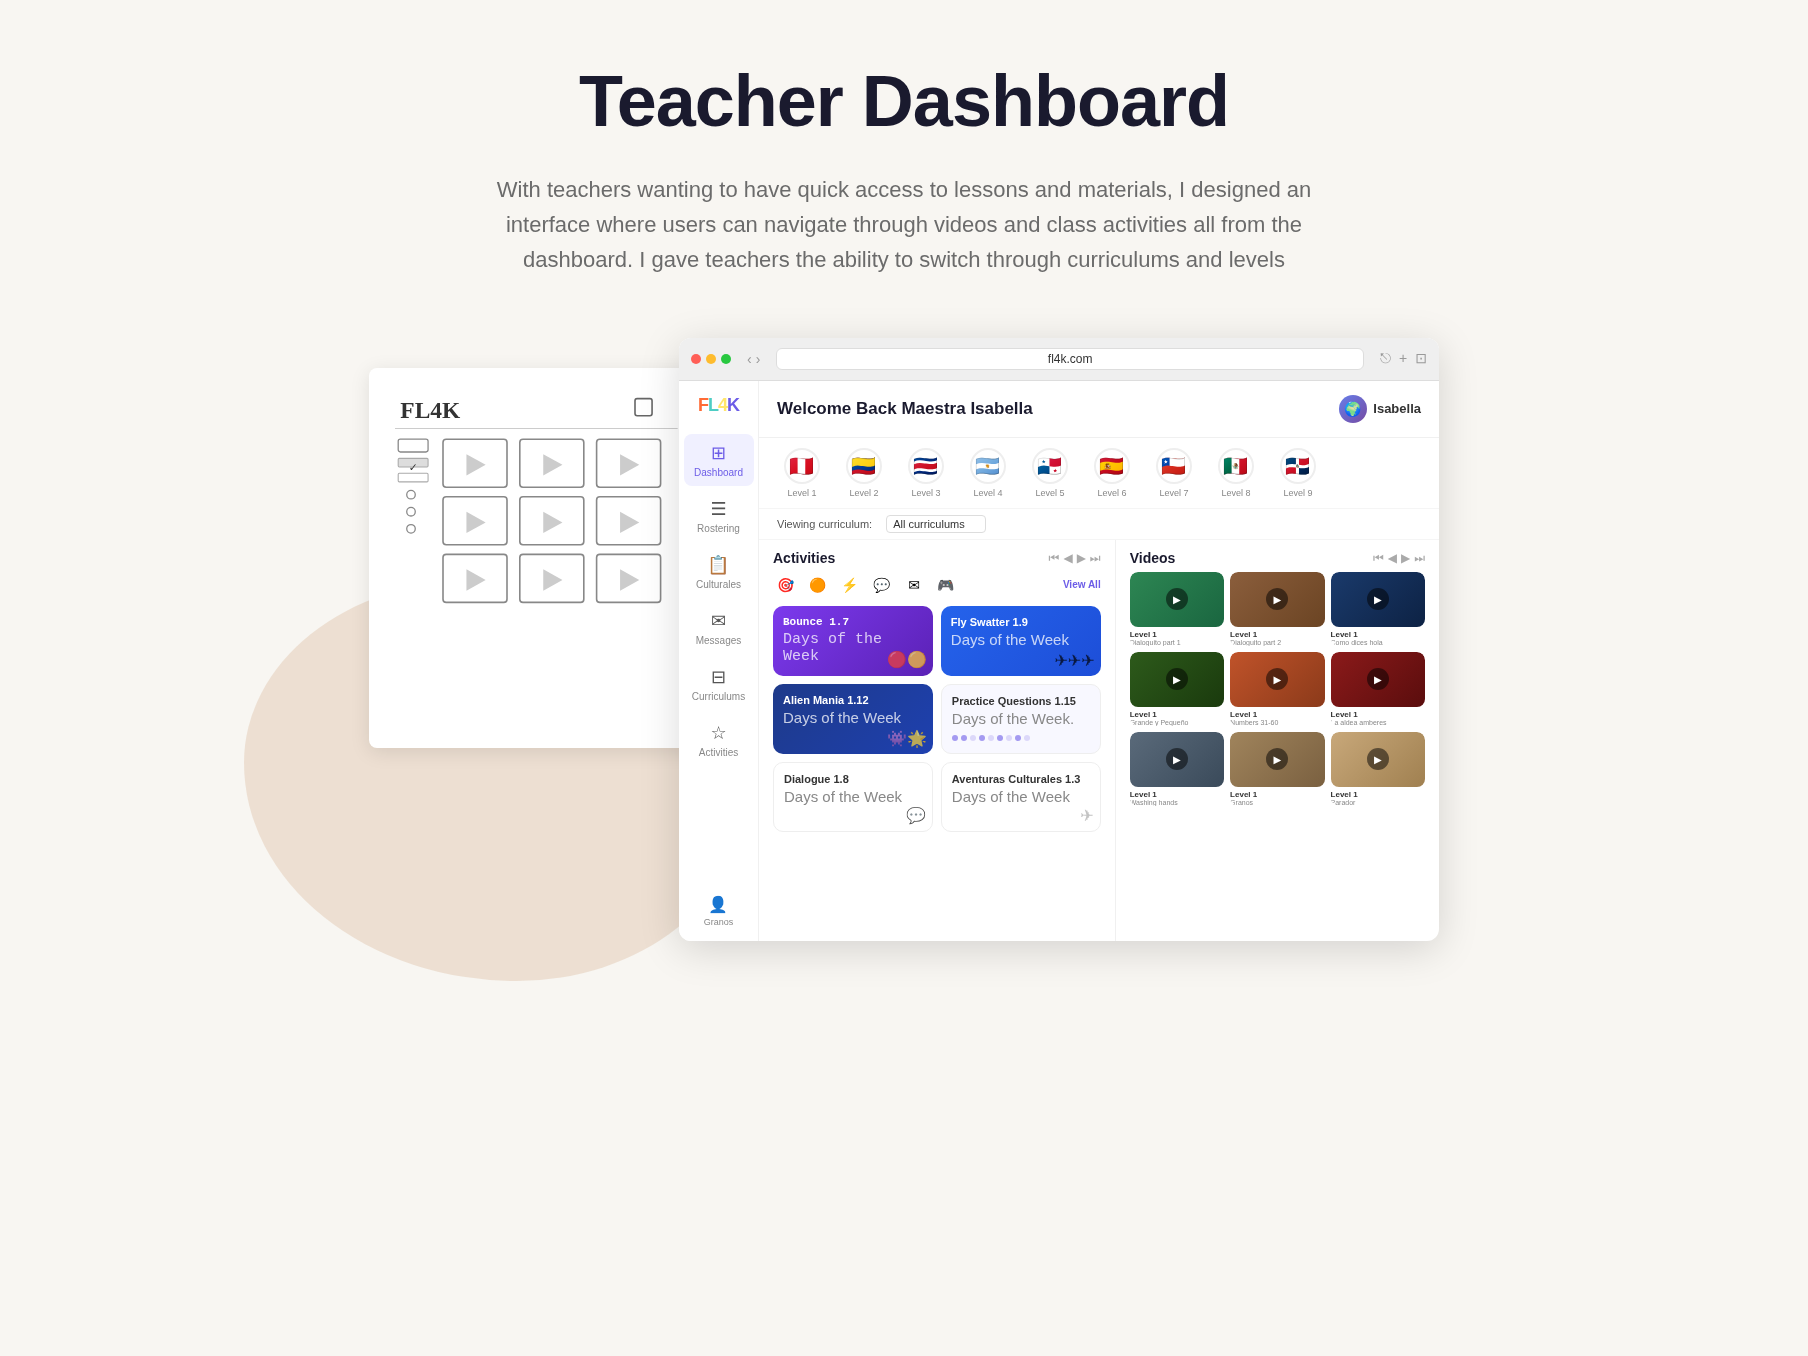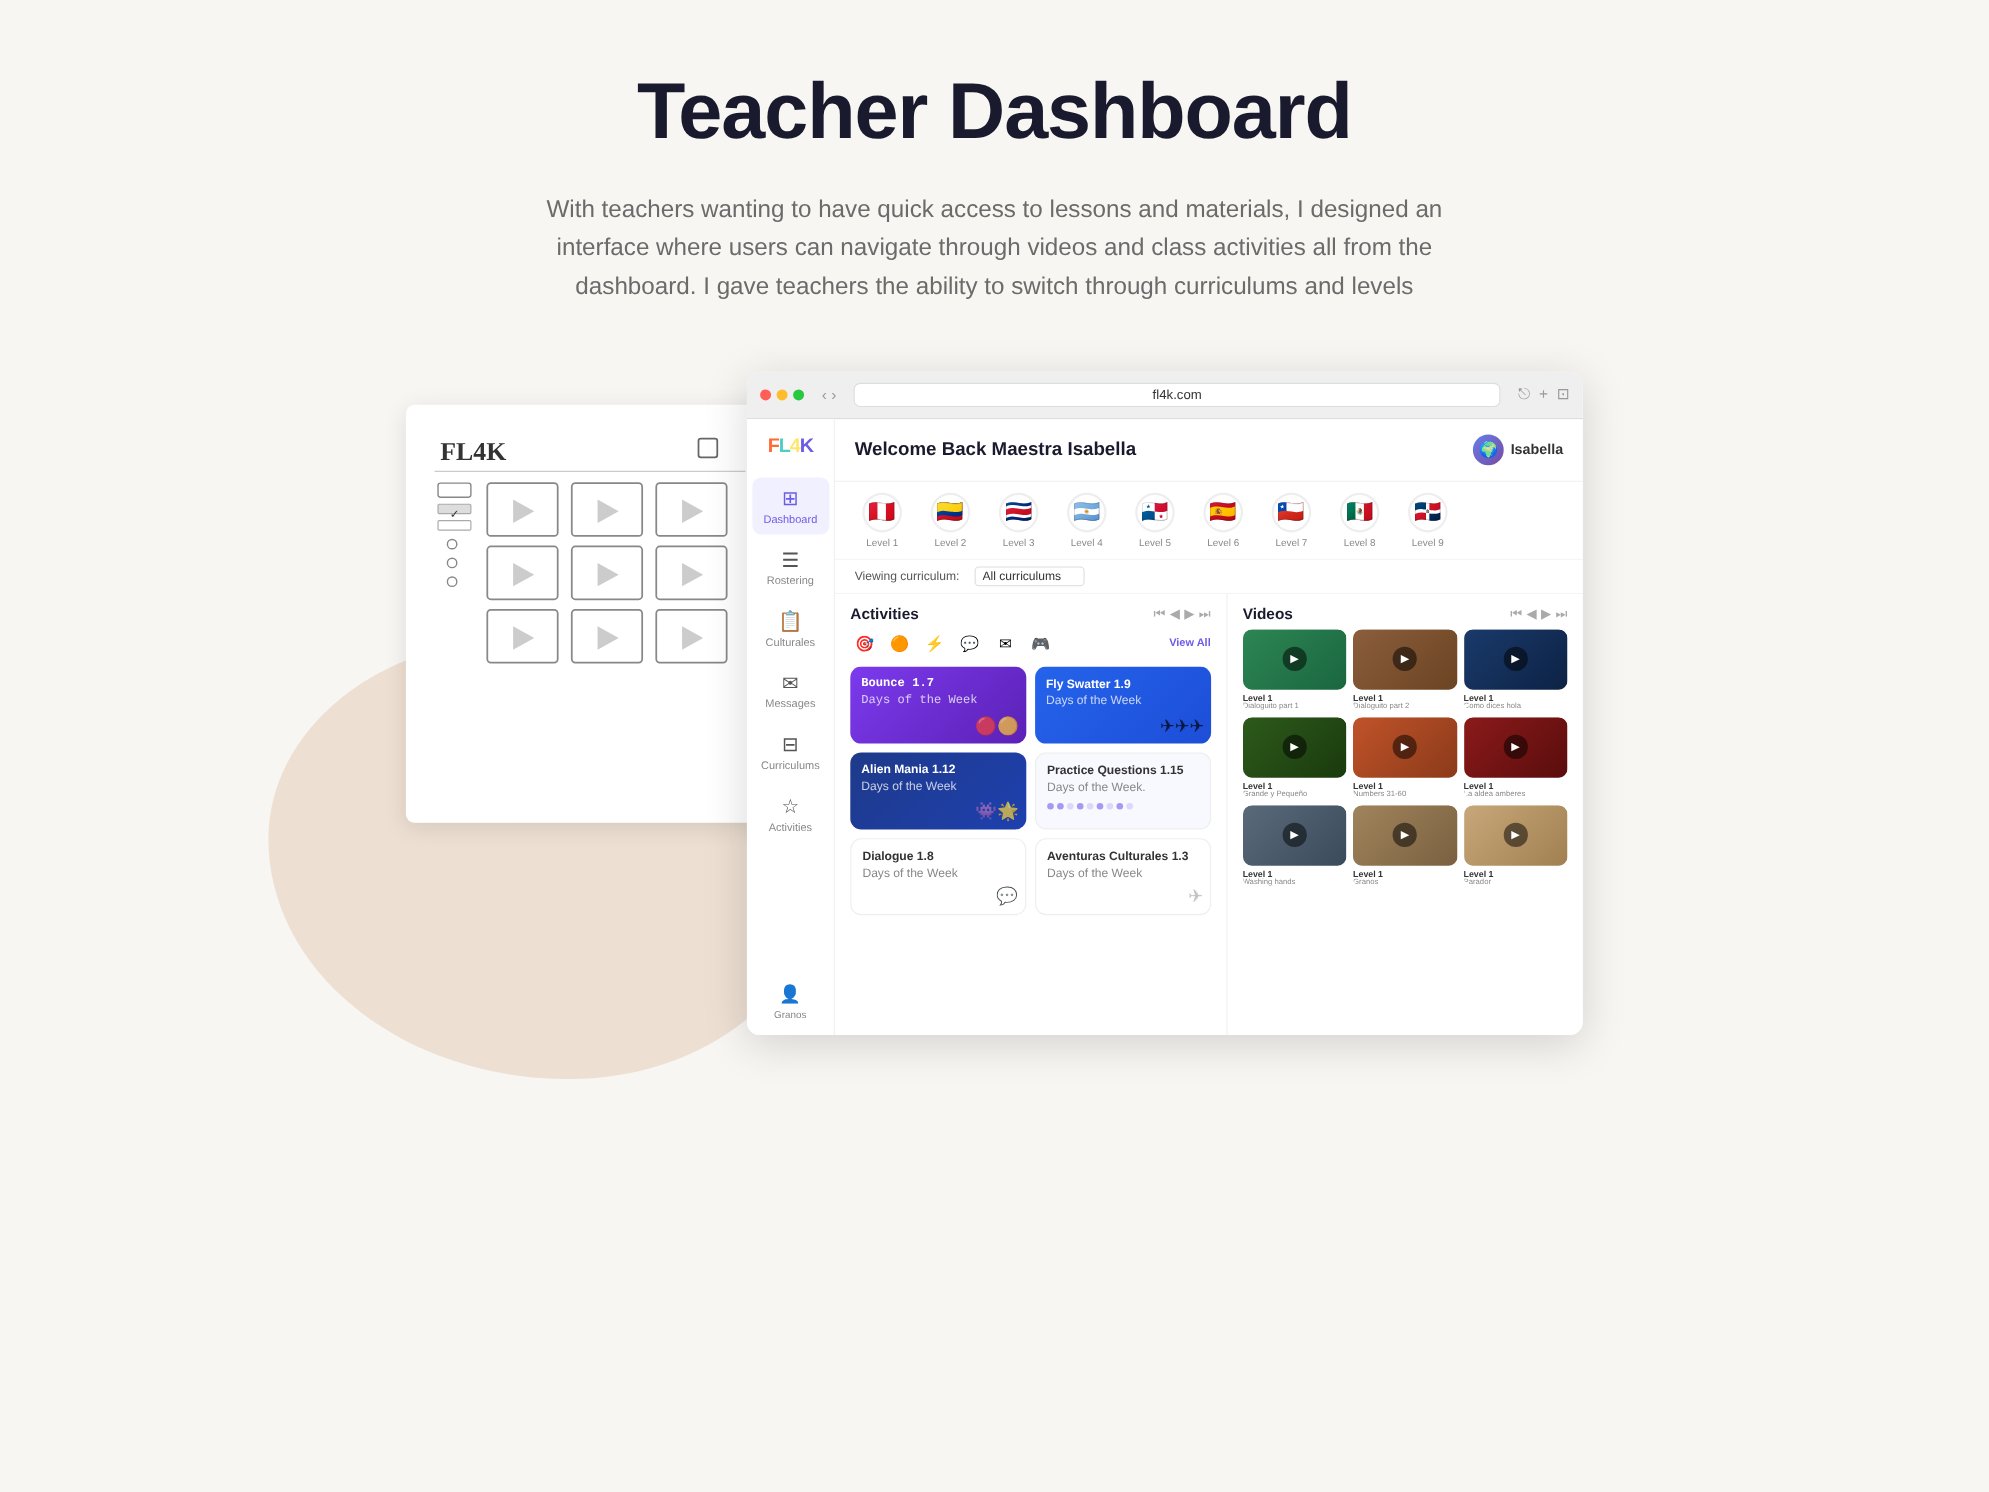--- a/index.html
+++ b/index.html
@@ -410,21 +410,21 @@
     .activity-title {
       font-size: 11px;
       font-weight: 700;
       color: white;
       line-height: 1.2;
     }
 
     .activity-title.dark { color: #333; }
 
     .activity-subtitle {
-      font-size: 11px;
+      font-size: 15px;
       color: rgba(255,255,255,0.75);
       margin-top: 2px;
     }
 
     .activity-subtitle.dark { color: #888; }
 
     .activity-decorations {
       position: absolute;
       right: 6px;
       bottom: 6px;

